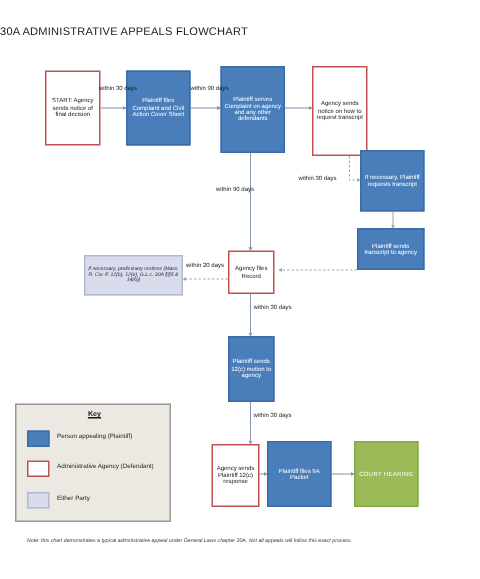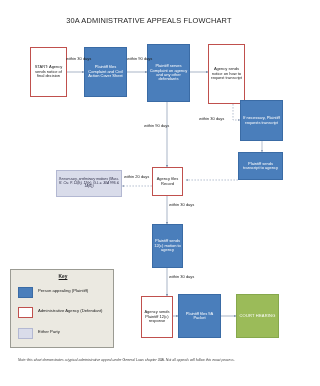--- a/index.html
+++ b/index.html
@@ -7,21 +7,21 @@
     width:298px;height:386px;
     background:#ffffff;
     font-family:"Liberation Sans", sans-serif;
     overflow:hidden;
     position:relative;
   }
   #canvas{position:absolute;left:0;top:0;width:298px;height:386px;}
 
   .title{
     position:absolute;left:0;top:16px;width:298px;
-    text-align:center;
+    text-align:left;
     font-size:7.4px;
     letter-spacing:0.15px;
     color:#1a1a1a;
   }
 
   
   .node{
     position:absolute;
     box-sizing:border-box;
     display:flex;align-items:center;justify-content:center;

